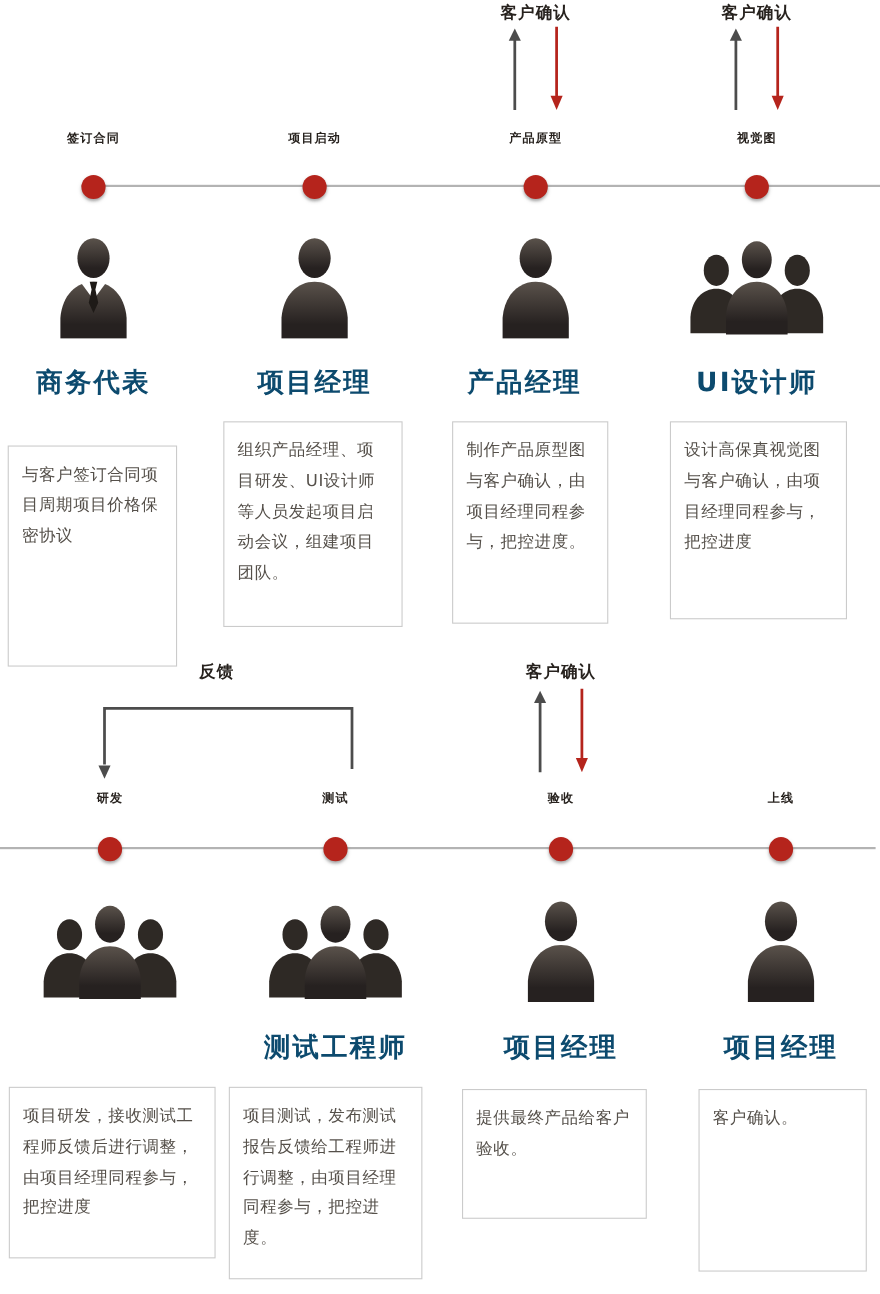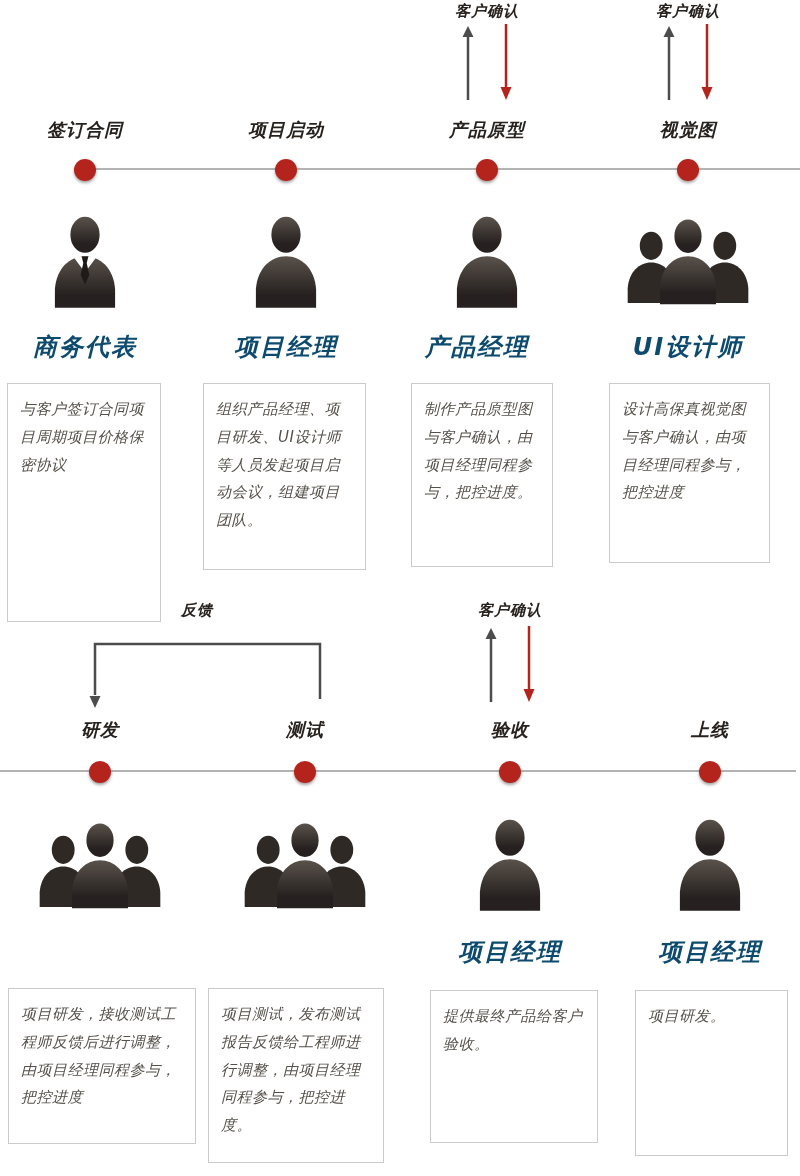--- a/index.html
+++ b/index.html
@@ -1,21 +1,21 @@
 <!DOCTYPE html>
 <html><head>
 <meta charset="utf-8">
 <style>
   html,body{margin:0;padding:0;background:#ffffff;}
   body{font-family:"DejaVu Sans","Liberation Sans",sans-serif;}
-  .diagram{position:relative;width:800px;height:1176px;background:#ffffff;overflow:hidden;font-style:italic;}
+  .diagram{position:relative;width:800px;height:1176px;background:#ffffff;overflow:hidden;}
   .tl{position:absolute;height:2px;background:#b3b3b3;}
   .dot{position:absolute;width:22px;height:22px;border-radius:50%;background:#b5241c;
        box-shadow:0 2px 3px rgba(90,90,90,.55);}
-  .stage-label{position:absolute;transform:translateX(-50%);font-size:18px;font-weight:bold;
+  .stage-label{position:absolute;transform:translateX(-50%);font-size:11px;font-weight:bold;
        color:#27221e;white-space:nowrap;letter-spacing:1px;}
   .ann-label{position:absolute;transform:translateX(-50%);font-size:15px;font-weight:bold;
        color:#27221e;white-space:nowrap;letter-spacing:1px;}
   .role{position:absolute;transform:translateX(-50%);font-size:24px;font-weight:bold;
        color:#0c4a6e;white-space:nowrap;letter-spacing:2px;}
   .descbox{position:absolute;box-sizing:border-box;border:1px solid #cbcbcb;background:#ffffff;
        padding:12px 12px;font-size:15px;line-height:1.85;color:#55504a;letter-spacing:0.5px;}
   .icon{position:absolute;transform:translateX(-50%);}
   .arrows{position:absolute;}
 </style>
@@ -80,21 +80,21 @@
     <use href="#sym-person" transform="translate(-3,16) scale(0.84)" fill="#2e2925"></use>
     <use href="#sym-person" transform="translate(89,16) scale(0.84)" fill="#2e2925"></use>
     <use href="#sym-person" transform="translate(35,0)" fill="url(#gp)"></use>
   </svg>
 
   <div class="role" style="left:85px;top:331px">商务代表</div>
   <div class="role" style="left:286px;top:331px">项目经理</div>
   <div class="role" style="left:477px;top:331px">产品经理</div>
   <div class="role" style="left:688px;top:331px">UI设计师</div>
 
-  <div class="descbox" style="left:7px;top:383px;width:154px;height:239px">与客户签订合同项目周期项目价格保密协议</div>
+  <div class="descbox" style="left:7px;top:405px;width:154px;height:201px">与客户签订合同项目周期项目价格保密协议</div>
   <div class="descbox" style="left:203px;top:383px;width:163px;height:187px">组织产品经理、项目研发、UI设计师等人员发起项目启动会议，组建项目团队。</div>
   <div class="descbox" style="left:411px;top:383px;width:142px;height:184px">制作产品原型图与客户确认，由项目经理同程参与，把控进度。</div>
   <div class="descbox" style="left:609px;top:383px;width:161px;height:180px">设计高保真视觉图与客户确认，由项目经理同程参与，把控进度</div>
 
   <div class="tl" style="left:0px;top:770px;width:796px"></div>
 
   <div class="ann-label" style="left:197px;top:601px">反馈</div>
   <svg class="arrows" style="left:85px;top:617px" width="245" height="92" viewBox="0 0 245 92">
     <path d="M10 78 L10 27 L235 27 L235 82" fill="none" stroke="#4c4c4c" stroke-width="2.5"></path>
     <path d="M10 91 L4.5 79 L15.5 79 Z" fill="#4c4c4c"></path>
@@ -125,21 +125,22 @@
     <use href="#sym-person" transform="translate(89,16) scale(0.84)" fill="#2e2925"></use>
     <use href="#sym-person" transform="translate(35,0)" fill="url(#gp)"></use>
   </svg>
   <svg class="icon" style="left:510px;top:816px" width="86" height="95" viewBox="0 0 100 110">
     <use href="#sym-person" fill="url(#gp)"></use>
   </svg>
   <svg class="icon" style="left:710px;top:816px" width="86" height="95" viewBox="0 0 100 110">
     <use href="#sym-person" fill="url(#gp)"></use>
   </svg>
 
+  <div class="role" style="left:305px;top:936px">测试工程师</div>
   <div class="role" style="left:510px;top:936px">项目经理</div>
   <div class="role" style="left:710px;top:936px">项目经理</div>
 
   <div class="descbox" style="left:8px;top:988px;width:188px;height:156px">项目研发，接收测试工程师反馈后进行调整，由项目经理同程参与，把控进度</div>
   <div class="descbox" style="left:208px;top:988px;width:176px;height:175px">项目测试，发布测试报告反馈给工程师进行调整，由项目经理同程参与，把控进度。</div>
-  <div class="descbox" style="left:430px;top:990px;width:168px;height:153px">提供最终产品给客户验收。</div>
-  <div class="descbox" style="left:635px;top:990px;width:153px;height:166px">项目研发。</div>
+  <div class="descbox" style="left:420px;top:990px;width:168px;height:118px">提供最终产品给客户验收。</div>
+  <div class="descbox" style="left:635px;top:990px;width:153px;height:166px">客户确认。</div>
 
 </div>
 
 </body></html>

